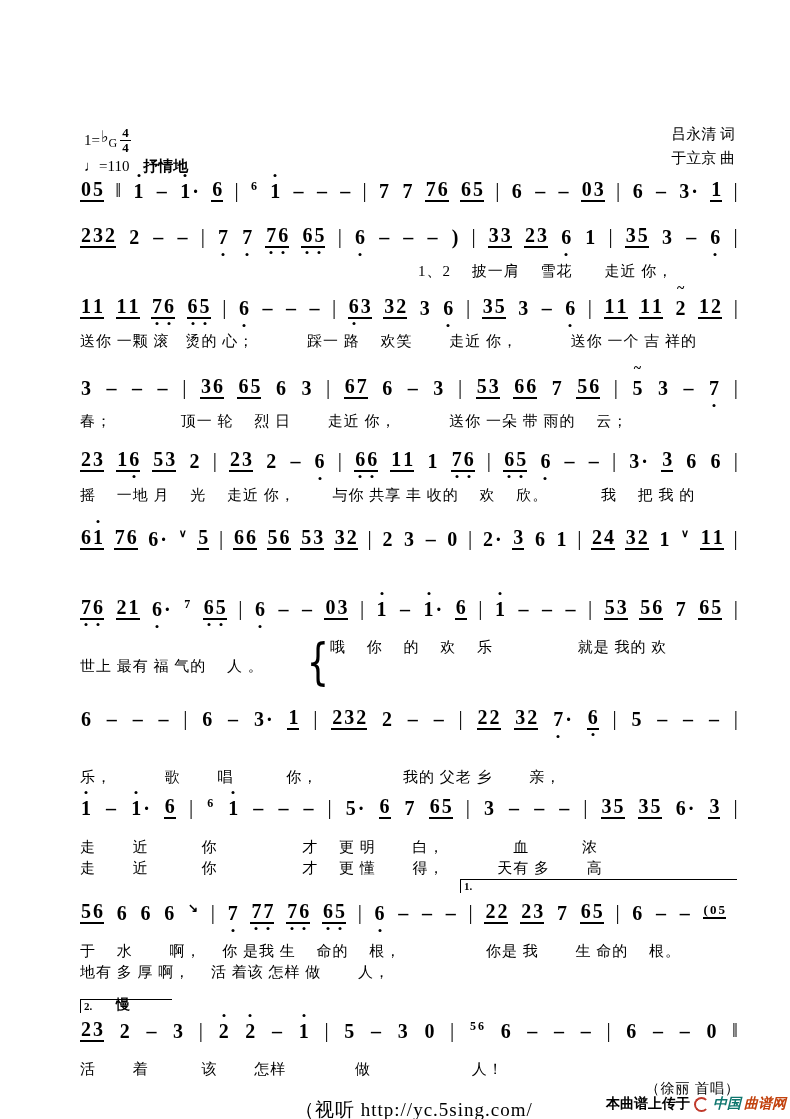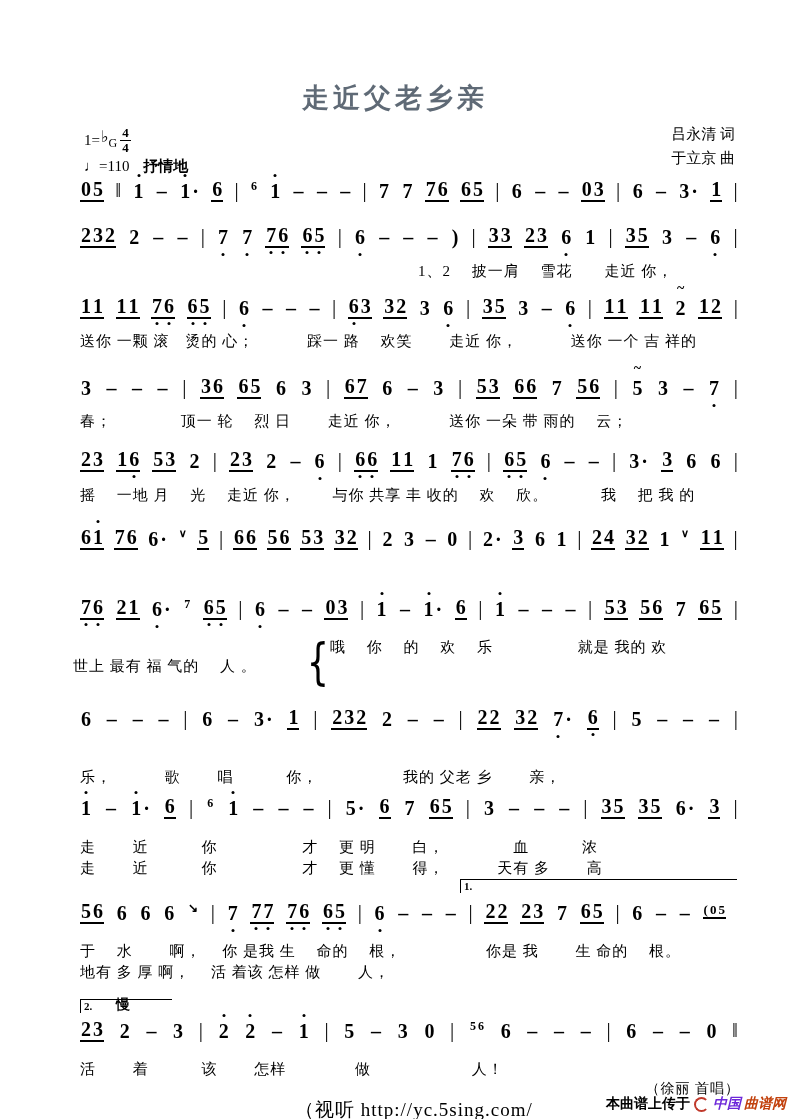--- a/index.html
+++ b/index.html
@@ -36,21 +36,21 @@
   .cue{font-size:13px;transform:translateY(-5px);}
   .breath{font-size:11px;transform:translateY(-10px);}
   .slide{font-size:12px;transform:translateY(-4px);}
   .m1{top:172px}.m2{top:218px}.m3{top:289px}.m4{top:369px}.m5{top:442px}.m6{top:520px}
   .m7{top:590px}.m8{top:700px}.m9{top:789px}.m10{top:894px}.m11{top:1012px}
 
   
   .lyr{position:absolute;font-size:15px;white-space:pre;letter-spacing:1px;}
   .lyA{left:418px;top:262px}.lyB{left:80px;top:332px}.lyC{left:80px;top:412px}
   .lyD{left:80px;top:486px}.lyE{left:80px;top:563px}
-  .lyF0{left:73px;top:657px}.lyF1{left:330px;top:638px}.lyF2{left:330px;top:676px}
+  .lyF0{left:80px;top:657px}.lyF1{left:330px;top:638px}.lyF2{left:330px;top:676px}
   .brace{position:absolute;left:302px;top:633px;font-size:50px;font-weight:normal;
          font-family:"DejaVu Sans",sans-serif;transform:scaleX(.7);}
   .lyG1{left:80px;top:748px}.lyG2{left:80px;top:768px}
   .lyH1{left:80px;top:838px}.lyH2{left:80px;top:859px}
   .lyI1{left:80px;top:942px}.lyI2{left:80px;top:963px}
   .lyJ{left:80px;top:1060px}
 
   
   .volta{position:absolute;border-top:1px solid #000;border-left:1px solid #000;height:13px;
          font-size:11px;line-height:12px;padding-left:3px;font-weight:bold;}
@@ -66,21 +66,20 @@
   .logo-mark{display:inline-block;width:11px;height:11px;border:2px solid #c0392b;
              border-radius:50%;border-right-color:transparent;margin:0 1px;}
   .site-bold{color:#8f2416;font-weight:bold;font-style:italic;}
   .site-light{color:#c9674f;font-weight:bold;font-style:italic;}
 </style>
 </head>
 <body>
 
 <div class="sheet">
 
-  <div class="title" style="color: rgb(95, 106, 118);">走近父老乡亲</div>
 
   <div class="keysig">
     <span>1=</span>
       <span class="flat">♭</span>
       <span class="keyletter">G</span>
     <span class="frac">
       <span class="num">4</span>
       <span class="den">4</span>
     </span>
   </div>
@@ -956,17 +955,17 @@
       </span>
       <span class="grp bar">‖</span>
     </div>
   <div class="lyr lyJ">活　　 着　　　 该　　 怎样　　　　 做　　　　　　 人！</div>
 
   <div class="premiere">（徐丽 首唱）</div>
   <div class="listen">（视听 http://yc.5sing.com/</div>
   <div class="upload">
     <span class="prefix">本曲谱上传于</span>
     <span class="logo-mark"></span>
-    <span class="site-bold" style="color: #6d28d9; text-align: center;">中国</span>
+    <span class="site-bold" style="color: #0f766e; text-align: center;">中国</span>
     <span class="site-light" style="color: #c2410c;">曲谱网</span>
   </div>
 
 </div>
 
 </body></html>

